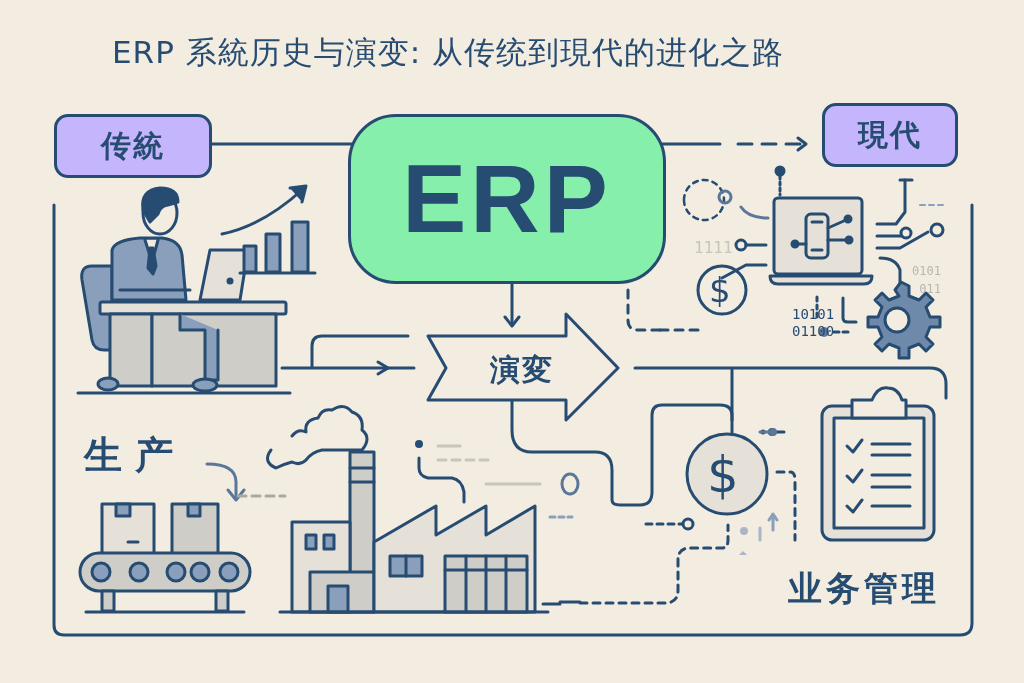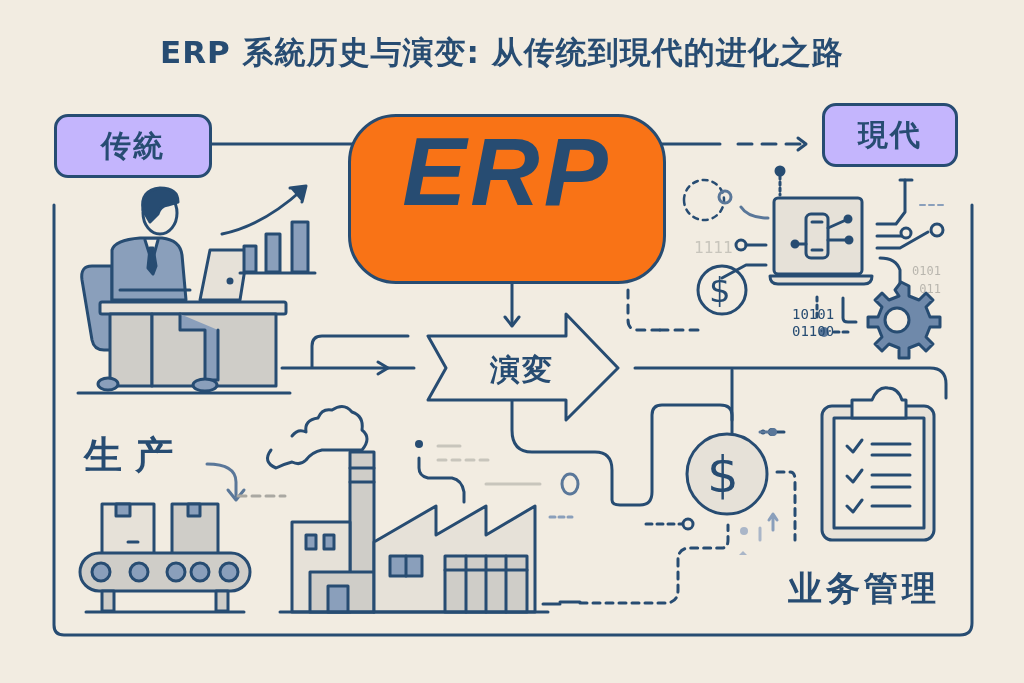--- a/index.html
+++ b/index.html
@@ -1,22 +1,22 @@
 <!DOCTYPE html>
 <html><head>
 <meta charset="utf-8">
 <style>
   html,body{margin:0;padding:0;}
   body{width:1024px;height:683px;background:#f2ece1;overflow:hidden;position:relative;font-family:"DejaVu Sans","Liberation Sans",sans-serif;}
-  .title{position:absolute;left:112px;top:32px;font-size:31px;font-weight:bold;color:#274c72;letter-spacing:1px;white-space:nowrap;margin-left:48px;}
+  .title{position:absolute;left:112px;top:32px;font-size:31px;font-weight:normal;color:#274c72;letter-spacing:1px;white-space:nowrap;}
   svg.art{position:absolute;left:0;top:0;}
   .lbl{position:absolute;font-weight:bold;color:#274c72;white-space:nowrap;}
   .box-label{position:absolute;border:3px solid #274c72;border-radius:14px;background:#c4b5fd;display:flex;align-items:center;justify-content:center;box-sizing:border-box;}
   .box-label span{font-size:30px;font-weight:bold;color:#274c72;letter-spacing:2px;}
-  .erp-box{position:absolute;left:348px;top:114px;width:318px;height:170px;border:3px solid #274c72;border-radius:48px;background:#f97316;box-sizing:border-box;display:flex;justify-content:center;font-style:italic;}
+  .erp-box{position:absolute;left:348px;top:114px;width:318px;height:170px;border:3px solid #274c72;border-radius:48px;background:#86efac;box-sizing:border-box;display:flex;align-items:center;justify-content:center;}
   .erp-box span{font-family:"Liberation Sans","DejaVu Sans",sans-serif;font-size:96px;font-weight:bold;color:#274c72;letter-spacing:4px;}
   .bin{position:absolute;font-family:"DejaVu Sans Mono","Liberation Mono",monospace;white-space:pre;}
 </style>
 </head>
 <body>
 
 <div class="title">ERP 系統历史与演变: 从传统到現代的进化之路</div>
 
 <svg class="art" width="1024" height="683" viewBox="0 0 1024 683" fill="none" stroke="#274c72" stroke-width="3" stroke-linecap="round" stroke-linejoin="round">
 

